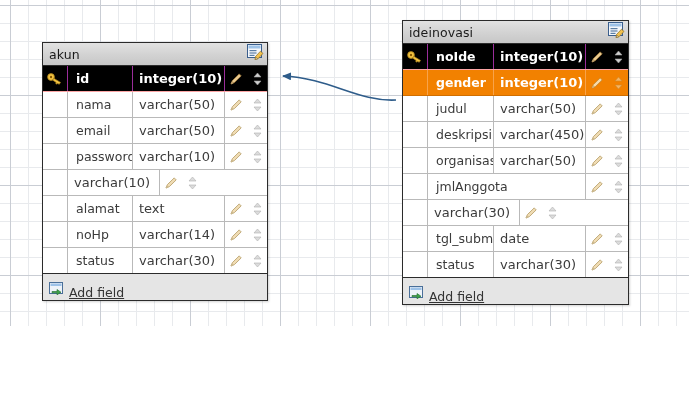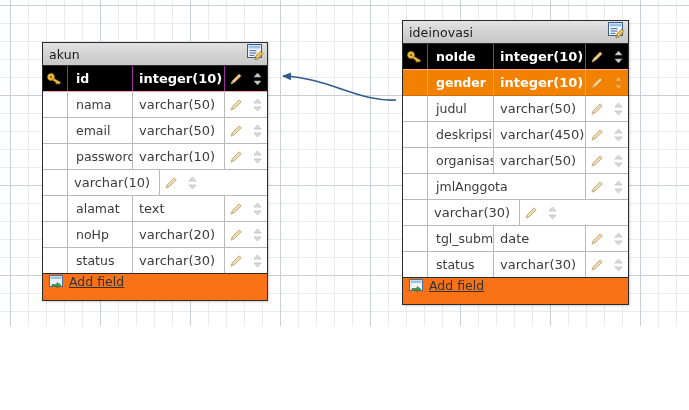--- a/index.html
+++ b/index.html
@@ -170,24 +170,24 @@
   }
   .field-row.is-foreign .cell-name,
   .field-row.is-foreign .cell-type {
     color: #ffffff;
     font-weight: bold;
   }
 
   
   .add-field-row {
     display: flex;
-    align-items: flex-start;
+    align-items: flex-end;
     height: 26px;
     padding-left: 6px;
-    background: #f97316;
+    background: #e5e5e5;
     box-sizing: border-box;
   }
   .add-field-label {
     font-size: 12.5px;
     color: #333333;
     text-decoration: underline;
     margin-left: 5px;
     cursor: pointer;
   }
 
@@ -336,21 +336,21 @@
           <svg width="9" height="14" viewBox="0 0 9 14" xmlns="http://www.w3.org/2000/svg">
             <path d="M4.5,1 L8,5 L1,5 Z" fill="#dcdcdc" stroke="#b0b0b0" stroke-width="0.6"></path>
             <path d="M4.5,13 L8,9 L1,9 Z" fill="#dcdcdc" stroke="#b0b0b0" stroke-width="0.6"></path>
           </svg>
         </span>
       </div>
 
       <div class="field-row">
         <span class="cell-key"></span>
         <span class="cell-name">noHp</span>
-        <span class="cell-type">varchar(20)</span>
+        <span class="cell-type">varchar(14)</span>
         <span class="cell-edit">
           <svg width="14" height="14" viewBox="0 0 14 14" xmlns="http://www.w3.org/2000/svg">
             <path d="M2,12 L3.4,8.6 L10.2,1.9 L12.2,3.9 L5.4,10.6 Z" fill="#f0dcb4" stroke="#b49a62" stroke-width="0.8"></path>
             <path d="M2,12 L2.8,9.9 L4.1,11.2 Z" fill="#fbf8f0" stroke="#b49a62" stroke-width="0.5"></path>
           </svg>
         </span>
         <span class="cell-move">
           <svg width="9" height="14" viewBox="0 0 9 14" xmlns="http://www.w3.org/2000/svg">
             <path d="M4.5,1 L8,5 L1,5 Z" fill="#dcdcdc" stroke="#b0b0b0" stroke-width="0.6"></path>
             <path d="M4.5,13 L8,9 L1,9 Z" fill="#dcdcdc" stroke="#b0b0b0" stroke-width="0.6"></path>

